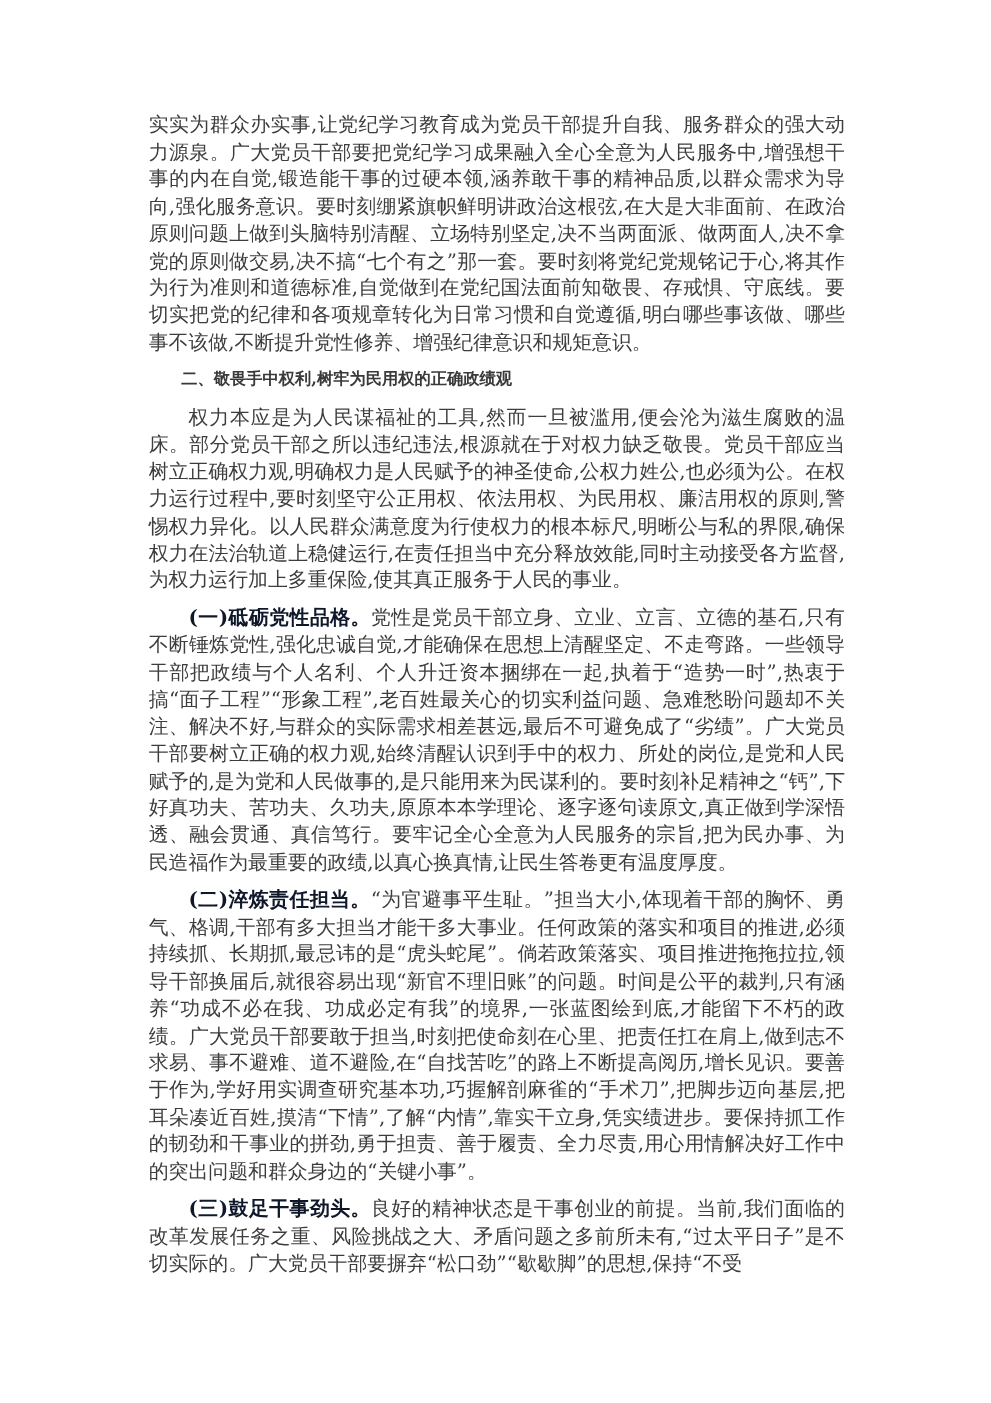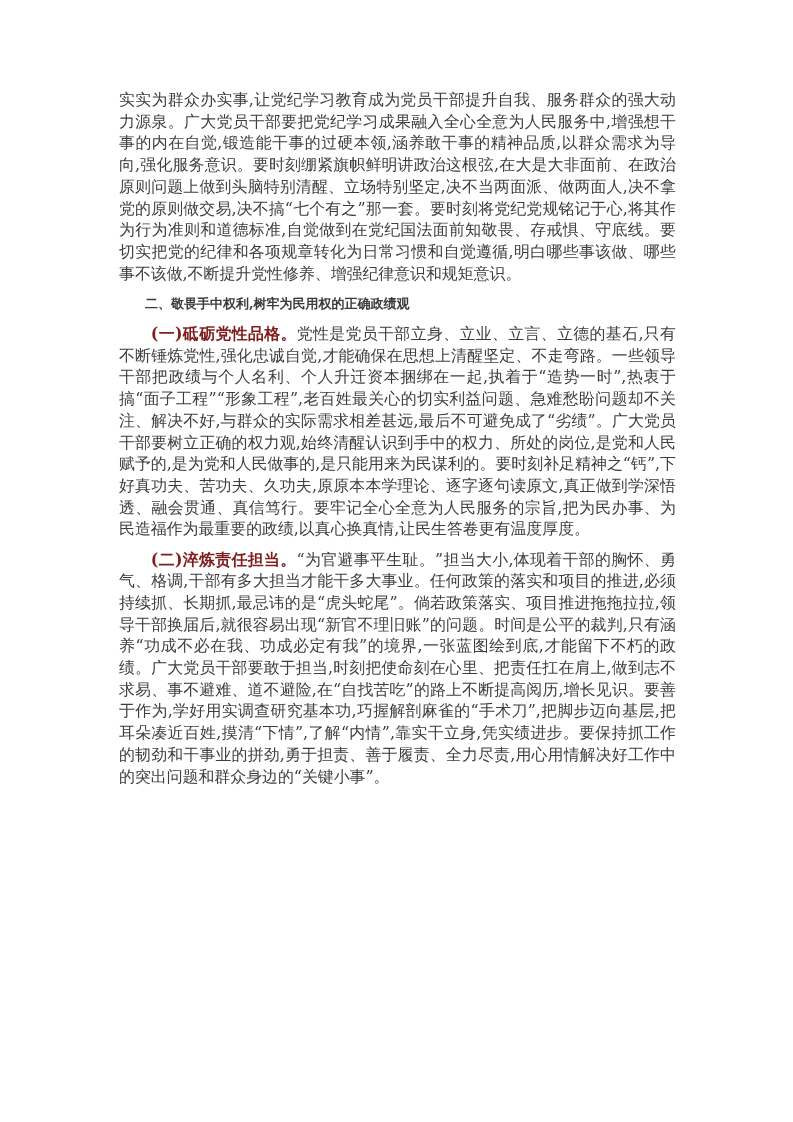--- a/index.html
+++ b/index.html
@@ -34,31 +34,33 @@
     margin: 0 0 8.5px 0;
     font-size: 13px;
     line-height: 21.7px;
     font-weight: bold;
     color: #3a3a3a;
     text-indent: 2em;
     text-align: justify;
   }
   .lead {
     font-weight: bold;
-    color: #7f1d1d;
+    color: #0f172a;
   }
 </style>
 </head>
 <body>
 
 <div class="page">
 
   <p class="para no-indent">实实为群众办实事,让党纪学习教育成为党员干部提升自我、服务群众的强大动力源泉。广大党员干部要把党纪学习成果融入全心全意为人民服务中,增强想干事的内在自觉,锻造能干事的过硬本领,涵养敢干事的精神品质,以群众需求为导向,强化服务意识。要时刻绷紧旗帜鲜明讲政治这根弦,在大是大非面前、在政治原则问题上做到头脑特别清醒、立场特别坚定,决不当两面派、做两面人,决不拿党的原则做交易,决不搞“七个有之”那一套。要时刻将党纪党规铭记于心,将其作为行为准则和道德标准,自觉做到在党纪国法面前知敬畏、存戒惧、守底线。要切实把党的纪律和各项规章转化为日常习惯和自觉遵循,明白哪些事该做、哪些事不该做,不断提升党性修养、增强纪律意识和规矩意识。</p>
 
   <h2 class="heading">二、敬畏手中权利,树牢为民用权的正确政绩观</h2>
 
+  <p class="para">权力本应是为人民谋福祉的工具,然而一旦被滥用,便会沦为滋生腐败的温床。部分党员干部之所以违纪违法,根源就在于对权力缺乏敬畏。党员干部应当树立正确权力观,明确权力是人民赋予的神圣使命,公权力姓公,也必须为公。在权力运行过程中,要时刻坚守公正用权、依法用权、为民用权、廉洁用权的原则,警惕权力异化。以人民群众满意度为行使权力的根本标尺,明晰公与私的界限,确保权力在法治轨道上稳健运行,在责任担当中充分释放效能,同时主动接受各方监督,为权力运行加上多重保险,使其真正服务于人民的事业。</p>
 
   <p class="para"><span class="lead">(一)砥砺党性品格。</span><span>党性是党员干部立身、立业、立言、立德的基石,只有不断锤炼党性,强化忠诚自觉,才能确保在思想上清醒坚定、不走弯路。一些领导干部把政绩与个人名利、个人升迁资本捆绑在一起,执着于“造势一时”,热衷于搞“面子工程”“形象工程”,老百姓最关心的切实利益问题、急难愁盼问题却不关注、解决不好,与群众的实际需求相差甚远,最后不可避免成了“劣绩”。广大党员干部要树立正确的权力观,始终清醒认识到手中的权力、所处的岗位,是党和人民赋予的,是为党和人民做事的,是只能用来为民谋利的。要时刻补足精神之“钙”,下好真功夫、苦功夫、久功夫,原原本本学理论、逐字逐句读原文,真正做到学深悟透、融会贯通、真信笃行。要牢记全心全意为人民服务的宗旨,把为民办事、为民造福作为最重要的政绩,以真心换真情,让民生答卷更有温度厚度。</span></p>
 
   <p class="para"><span class="lead">(二)淬炼责任担当。</span><span>“为官避事平生耻。”担当大小,体现着干部的胸怀、勇气、格调,干部有多大担当才能干多大事业。任何政策的落实和项目的推进,必须持续抓、长期抓,最忌讳的是“虎头蛇尾”。倘若政策落实、项目推进拖拖拉拉,领导干部换届后,就很容易出现“新官不理旧账”的问题。时间是公平的裁判,只有涵养“功成不必在我、功成必定有我”的境界,一张蓝图绘到底,才能留下不朽的政绩。广大党员干部要敢于担当,时刻把使命刻在心里、把责任扛在肩上,做到志不求易、事不避难、道不避险,在“自找苦吃”的路上不断提高阅历,增长见识。要善于作为,学好用实调查研究基本功,巧握解剖麻雀的“手术刀”,把脚步迈向基层,把耳朵凑近百姓,摸清“下情”,了解“内情”,靠实干立身,凭实绩进步。要保持抓工作的韧劲和干事业的拼劲,勇于担责、善于履责、全力尽责,用心用情解决好工作中的突出问题和群众身边的“关键小事”。</span></p>
 
+  <p class="para"><span class="lead">(三)鼓足干事劲头。</span><span>良好的精神状态是干事创业的前提。当前,我们面临的改革发展任务之重、风险挑战之大、矛盾问题之多前所未有,“过太平日子”是不切实际的。广大党员干部要摒弃“松口劲”“歇歇脚”的思想,保持“不受</span></p>
 
 </div>
 
 </body></html>

